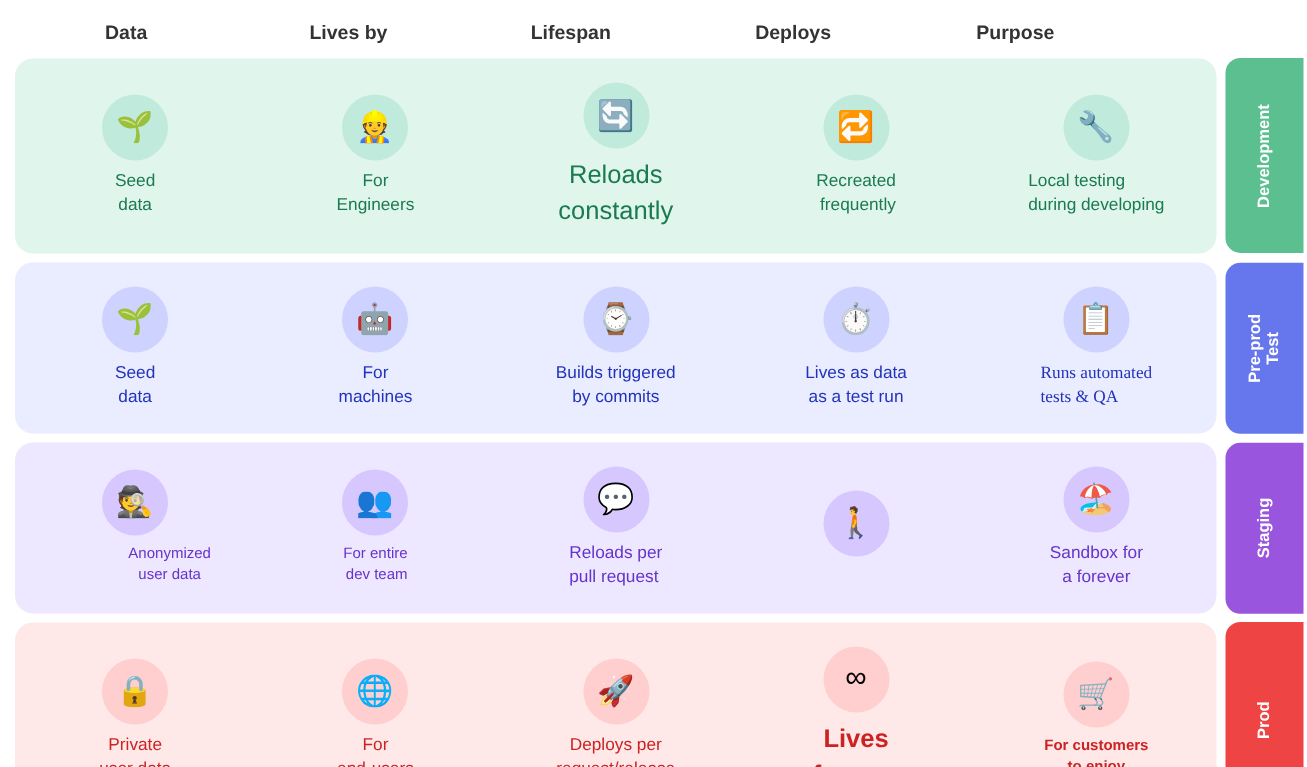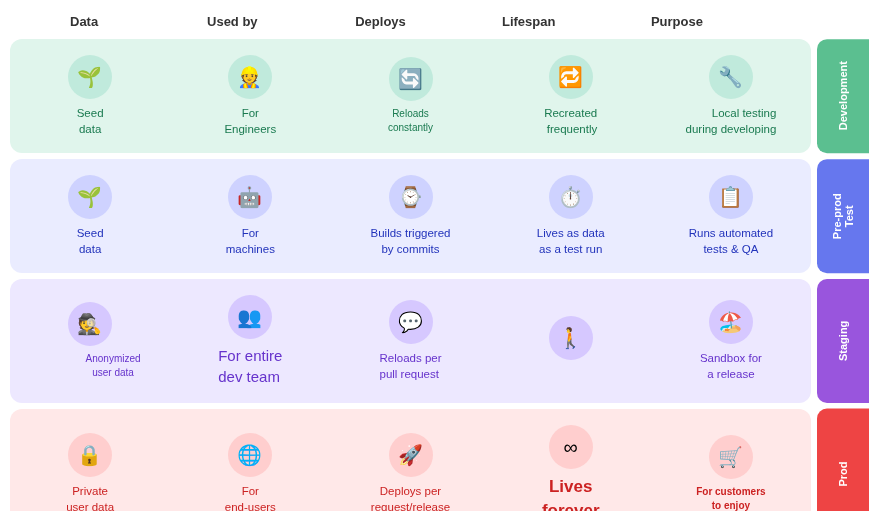--- a/index.html
+++ b/index.html
@@ -63,54 +63,54 @@
     }
   </style>
 </head>
 <body>
 
 <div class="container">
 
   <div class="header-row">
     <div id="header-cells" style="display:flex; flex:1; padding-right:0;">
         <div class="header-cell">Data</div>
-        <div class="header-cell">Used by</div>
+        <div class="header-cell">Lives by</div>
+        <div class="header-cell">Lifespan</div>
         <div class="header-cell">Deploys</div>
-        <div class="header-cell">Lifespan</div>
         <div class="header-cell">Purpose</div>
       </div>
     <div style="width:60px;"></div>
   </div>
 
   <div class="rows-outer" id="rows-outer">
   <div class="env-block">
         <div style="display: flex; flex: 1 1 0%; border-radius: 12px; background: rgb(224, 245, 236); padding: 10px 0px;">
           <div class="cell">
             <div class="icon-circle" style="width: 44px; height: 44px; border-radius: 50%; background: rgb(192, 234, 220); display: flex; align-items: center; justify-content: center; margin-bottom: 6px; font-size: 20px;">🌱</div>
             <div style="font-size: 11.5px; color: rgb(26, 122, 80); line-height: 1.4; text-align: center; white-space: pre-line;">Seed
 data</div>
           </div>
           <div class="cell">
             <div class="icon-circle" style="width: 44px; height: 44px; border-radius: 50%; background: rgb(192, 234, 220); display: flex; align-items: center; justify-content: center; margin-bottom: 6px; font-size: 20px;">👷</div>
             <div style="font-size: 11.5px; color: rgb(26, 122, 80); line-height: 1.4; text-align: center; white-space: pre-line;">For
 Engineers</div>
           </div>
           <div class="cell">
             <div class="icon-circle" style="width: 44px; height: 44px; border-radius: 50%; background: rgb(192, 234, 220); display: flex; align-items: center; justify-content: center; margin-bottom: 6px; font-size: 20px;">🔄</div>
-            <div style="font-size: 10px; color: rgb(26, 122, 80); line-height: 1.4; text-align: center; white-space: pre-line;">Reloads
+            <div style="font-size: 17px; color: rgb(26, 122, 80); line-height: 1.4; text-align: center; white-space: pre-line;">Reloads
 constantly</div>
           </div>
           <div class="cell">
             <div class="icon-circle" style="width: 44px; height: 44px; border-radius: 50%; background: rgb(192, 234, 220); display: flex; align-items: center; justify-content: center; margin-bottom: 6px; font-size: 20px;">🔁</div>
             <div style="font-size: 11.5px; color: rgb(26, 122, 80); line-height: 1.4; text-align: right; white-space: pre-line;">Recreated
 frequently</div>
           </div>
           <div class="cell">
             <div class="icon-circle" style="width: 44px; height: 44px; border-radius: 50%; background: rgb(192, 234, 220); display: flex; align-items: center; justify-content: center; margin-bottom: 6px; font-size: 20px;">🔧</div>
-            <div style="font-size: 11.5px; color: rgb(26, 122, 80); line-height: 1.4; text-align: right; white-space: pre-line;">Local testing
+            <div style="font-size: 11.5px; color: rgb(26, 122, 80); line-height: 1.4; text-align: left; white-space: pre-line;">Local testing
 during developing</div>
           </div>
         </div>
         <div style="position: absolute; right: -58px; top: 0px; bottom: 0px; width: 52px; display: flex; align-items: stretch;">
           <div style="writing-mode: vertical-rl; transform: rotate(180deg); font-size: 11px; font-weight: 700; color: rgb(255, 255, 255); background: rgb(91, 191, 144); border-radius: 0px 10px 10px 0px; width: 100%; display: flex; align-items: center; justify-content: center; padding: 8px 4px; text-align: center; white-space: pre;">Development</div>
         </div>
       </div>
       <div class="env-block">
         <div style="display: flex; flex: 1 1 0%; border-radius: 12px; background: rgb(234, 236, 255); padding: 10px 0px;">
           <div class="cell">
@@ -128,53 +128,53 @@
             <div style="font-size: 11.5px; color: rgb(34, 51, 187); line-height: 1.4; text-align: center; white-space: pre-line;">Builds triggered
 by commits</div>
           </div>
           <div class="cell">
             <div class="icon-circle" style="width: 44px; height: 44px; border-radius: 50%; background: rgb(206, 210, 255); display: flex; align-items: center; justify-content: center; margin-bottom: 6px; font-size: 20px;">⏱️</div>
             <div style="font-size: 11.5px; color: rgb(34, 51, 187); line-height: 1.4; text-align: center; white-space: pre-line;">Lives as data
 as a test run</div>
           </div>
           <div class="cell">
             <div class="icon-circle" style="width: 44px; height: 44px; border-radius: 50%; background: rgb(206, 210, 255); display: flex; align-items: center; justify-content: center; margin-bottom: 6px; font-size: 20px;">📋</div>
-            <div style="font-size: 11.5px; color: rgb(34, 51, 187); line-height: 1.4; text-align: center; white-space: pre-line;">Runs automated
+            <div style="font-size: 11.5px; color: rgb(34, 51, 187); line-height: 1.4; text-align: left; white-space: pre-line; font-family: Liberation Serif, serif;">Runs automated
 tests &amp; QA</div>
           </div>
         </div>
         <div style="position: absolute; right: -58px; top: 0px; bottom: 0px; width: 52px; display: flex; align-items: stretch;">
           <div style="writing-mode: vertical-rl; transform: rotate(180deg); font-size: 11px; font-weight: 700; color: rgb(255, 255, 255); background: rgb(102, 119, 238); border-radius: 0px 10px 10px 0px; width: 100%; display: flex; align-items: center; justify-content: center; padding: 8px 4px; text-align: center; white-space: pre;">Pre-prod
 Test</div>
         </div>
       </div>
       <div class="env-block">
         <div style="display: flex; flex: 1 1 0%; border-radius: 12px; background: rgb(237, 232, 255); padding: 10px 0px;">
           <div class="cell">
             <div class="icon-circle" style="width: 44px; height: 44px; border-radius: 50%; background: rgb(214, 200, 255); display: flex; align-items: center; justify-content: center; margin-bottom: 6px; font-size: 20px;">🕵️</div>
             <div style="font-size: 10px; color: rgb(102, 51, 204); line-height: 1.4; text-align: center; white-space: pre-line; margin-left: 46px;">Anonymized
 user data</div>
           </div>
           <div class="cell">
             <div class="icon-circle" style="width: 44px; height: 44px; border-radius: 50%; background: rgb(214, 200, 255); display: flex; align-items: center; justify-content: center; margin-bottom: 6px; font-size: 20px;">👥</div>
-            <div style="font-size: 15px; color: rgb(102, 51, 204); line-height: 1.4; text-align: left; white-space: pre-line;">For entire
+            <div style="font-size: 10px; color: rgb(102, 51, 204); line-height: 1.4; text-align: right; white-space: pre-line;">For entire
 dev team</div>
           </div>
           <div class="cell">
             <div class="icon-circle" style="width: 44px; height: 44px; border-radius: 50%; background: rgb(214, 200, 255); display: flex; align-items: center; justify-content: center; margin-bottom: 6px; font-size: 20px;">💬</div>
             <div style="font-size: 11.5px; color: rgb(102, 51, 204); line-height: 1.4; text-align: left; white-space: pre-line;">Reloads per
 pull request</div>
           </div>
           <div class="cell">
             <div class="icon-circle" style="width: 44px; height: 44px; border-radius: 50%; background: rgb(214, 200, 255); display: flex; align-items: center; justify-content: center; margin-bottom: 6px; font-size: 20px;">🚶</div>
           </div>
           <div class="cell">
             <div class="icon-circle" style="width: 44px; height: 44px; border-radius: 50%; background: rgb(214, 200, 255); display: flex; align-items: center; justify-content: center; margin-bottom: 6px; font-size: 20px;">🏖️</div>
             <div style="font-size: 11.5px; color: rgb(102, 51, 204); line-height: 1.4; text-align: center; white-space: pre-line;">Sandbox for
-a release</div>
+a forever</div>
           </div>
         </div>
         <div style="position: absolute; right: -58px; top: 0px; bottom: 0px; width: 52px; display: flex; align-items: stretch;">
           <div style="writing-mode: vertical-rl; transform: rotate(180deg); font-size: 11px; font-weight: 700; color: rgb(255, 255, 255); background: rgb(153, 85, 221); border-radius: 0px 10px 10px 0px; width: 100%; display: flex; align-items: center; justify-content: center; padding: 8px 4px; text-align: center; white-space: pre;">Staging</div>
         </div>
       </div>
       <div class="env-block">
         <div style="display: flex; flex: 1 1 0%; border-radius: 12px; background: rgb(255, 232, 232); padding: 10px 0px;">
           <div class="cell">
             <div class="icon-circle" style="width: 44px; height: 44px; border-radius: 50%; background: rgb(255, 206, 206); display: flex; align-items: center; justify-content: center; margin-bottom: 6px; font-size: 20px;">🔒</div>

